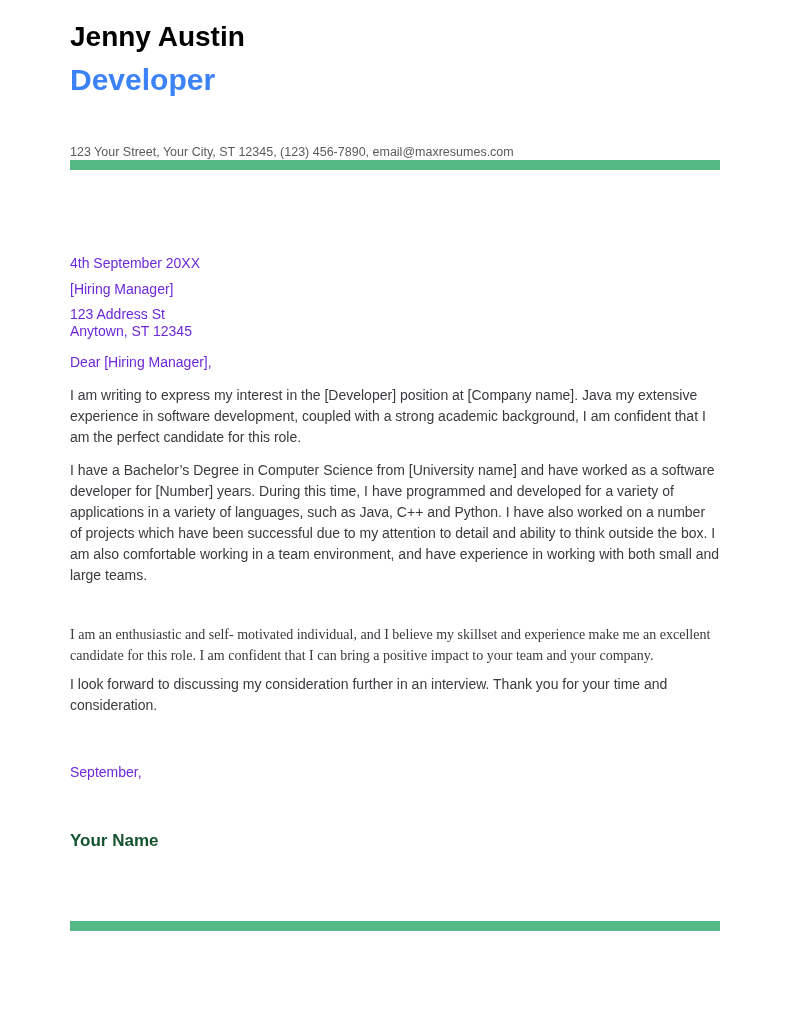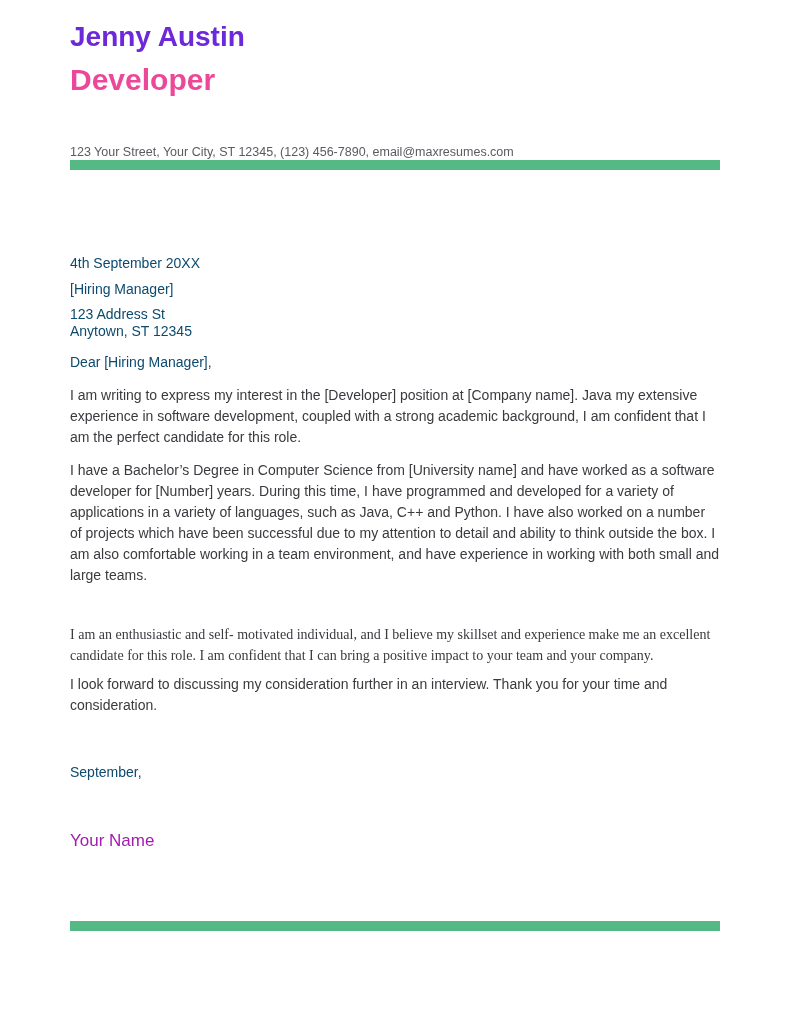--- a/index.html
+++ b/index.html
@@ -14,31 +14,31 @@
       overflow: hidden;
       font-family: "Liberation Sans", sans-serif;
       color: #3a3a3f;
     }
     .name {
       position: absolute;
       left: 70px;
       top: 21px;
       font-size: 28px;
       font-weight: bold;
-      color: #6d28d9;
+      color: #000000;
       letter-spacing: 0px;
       white-space: nowrap;
     }
     .title {
       position: absolute;
       left: 70px;
       top: 63px;
       font-size: 30px;
       font-weight: bold;
-      color: #ec4899;
+      color: #3b82f6;
       white-space: nowrap;
     }
     .contact {
       position: absolute;
       left: 70px;
       top: 125px;
       font-size: 12.5px;
       color: #5a5a60;
       white-space: nowrap;
       margin-top: 20px;
@@ -49,39 +49,39 @@
       width: 650px;
       height: 10px;
       background: #55b985;
     }
     .rule.top { top: 160px; }
     .rule.bottom { top: 921px; }
     .line {
       position: absolute;
       left: 70px;
       font-size: 14px;
-      color: #0c4a6e;
+      color: #6d28d9;
       white-space: nowrap;
       line-height: 18px;
     }
     .para {
       position: absolute;
       left: 70px;
       width: 650px;
       font-size: 14px;
       line-height: 21px;
       color: #3a3a3f;
     }
     .signature {
       position: absolute;
       left: 70px;
       top: 831px;
       font-size: 17px;
-      font-weight: normal;
-      color: #a21caf;
+      font-weight: bold;
+      color: #14532d;
       white-space: nowrap;
     }
   </style>
 </head>
 <body>
 
 <div>
   <div class="name">Jenny Austin</div>
   <div class="title">Developer</div>
   <div class="contact">123 Your Street, Your City, ST 12345, (123) 456-7890, email@maxresumes.com</div>

